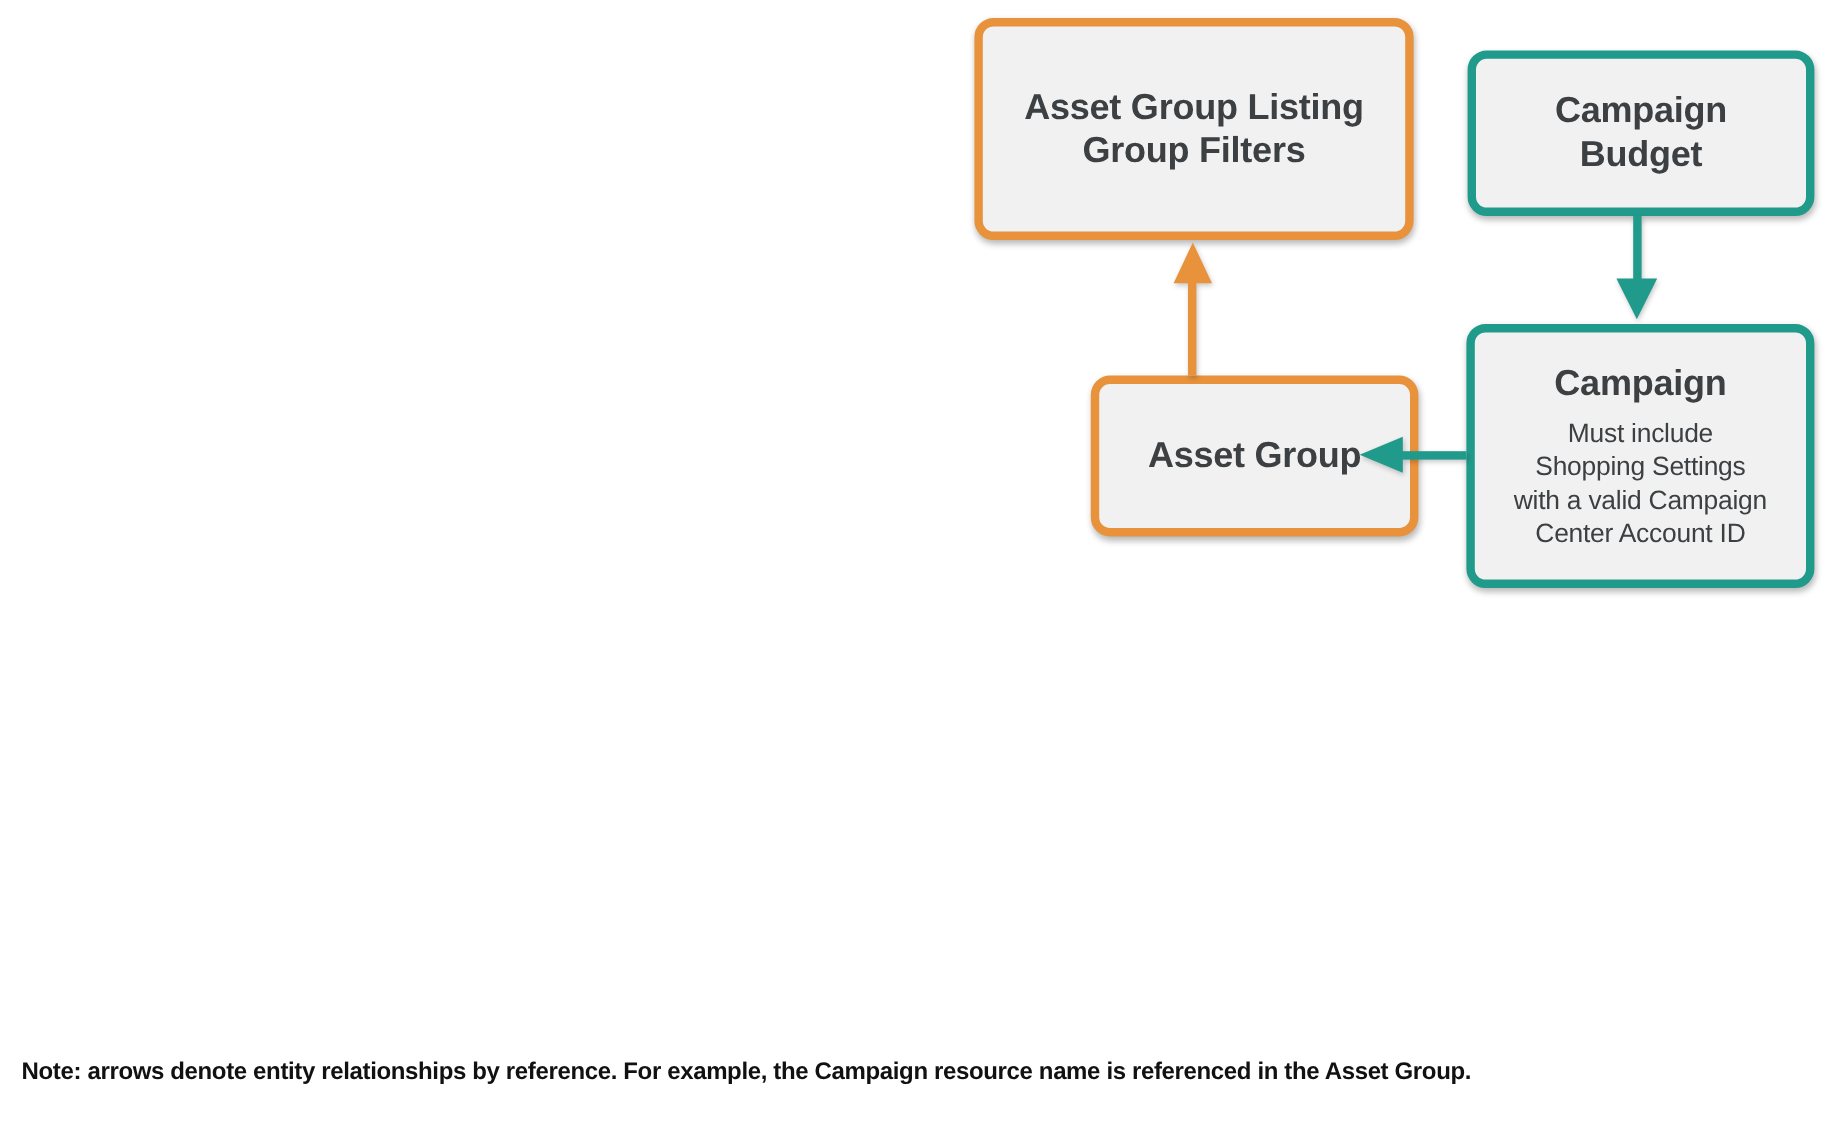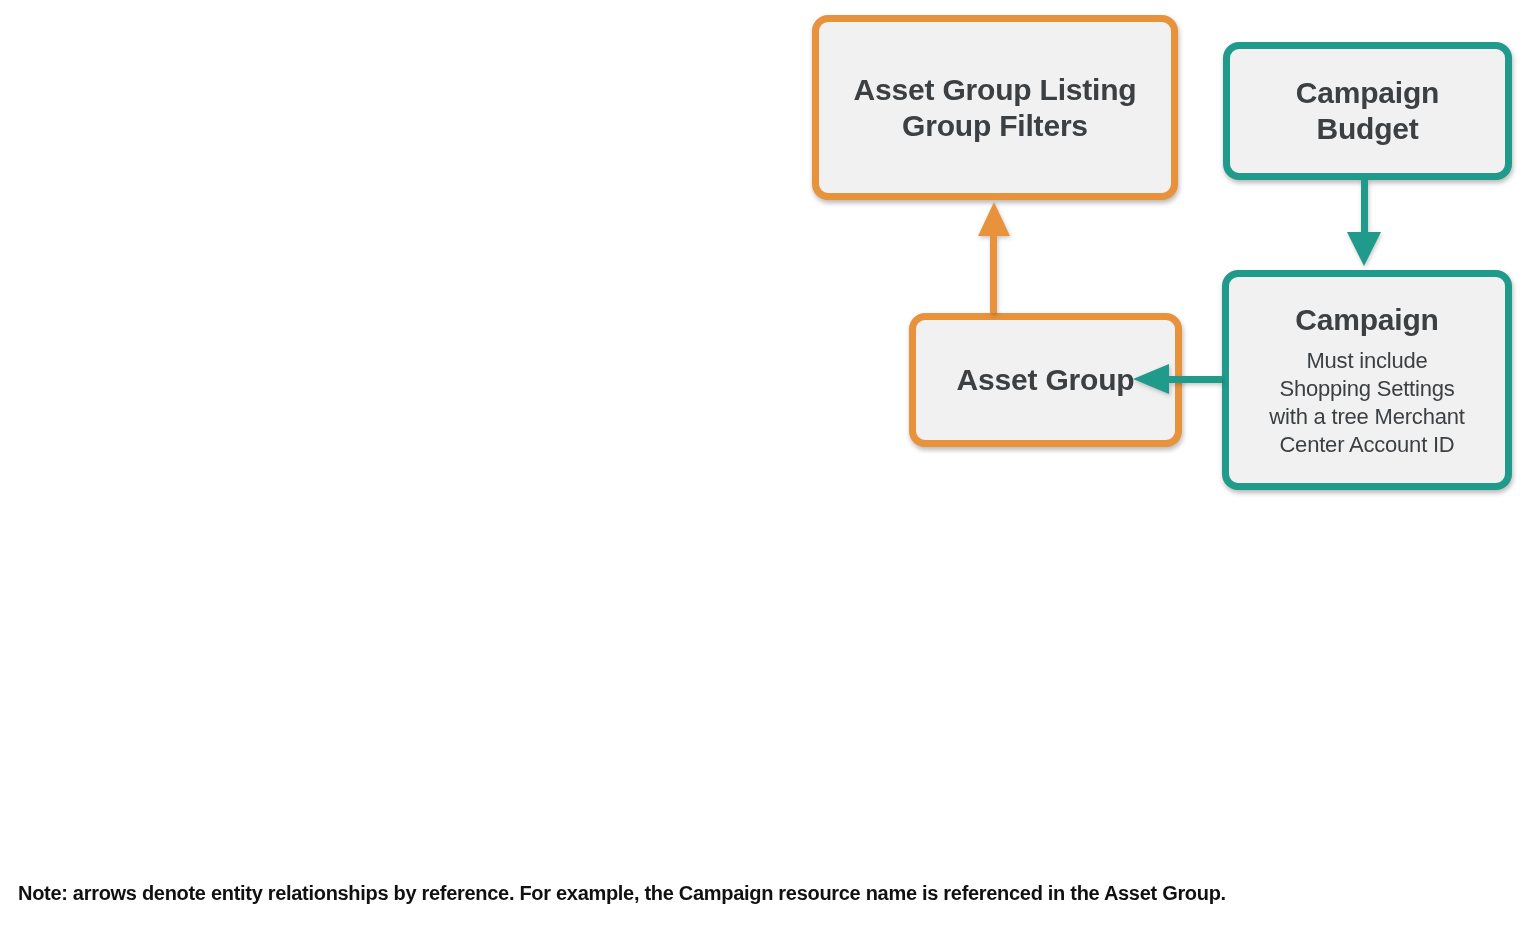--- a/index.html
+++ b/index.html
@@ -134,21 +134,21 @@
   </div>
 
   <div class="node orange" id="node-asset-group">
     <div class="node-title">Asset Group</div>
   </div>
 
   <div class="node teal" id="node-campaign">
     <div class="node-title">Campaign</div>
     <div class="node-subtitle">Must include
 Shopping Settings
-with a tree Merchant
+with a valid Campaign
 Center Account ID</div>
   </div>
 
   <div class="arrow" id="arrow-up">
     <div class="shaft"></div>
     <div class="head"></div>
   </div>
 
   <div class="arrow" id="arrow-down">
     <div class="shaft"></div>

